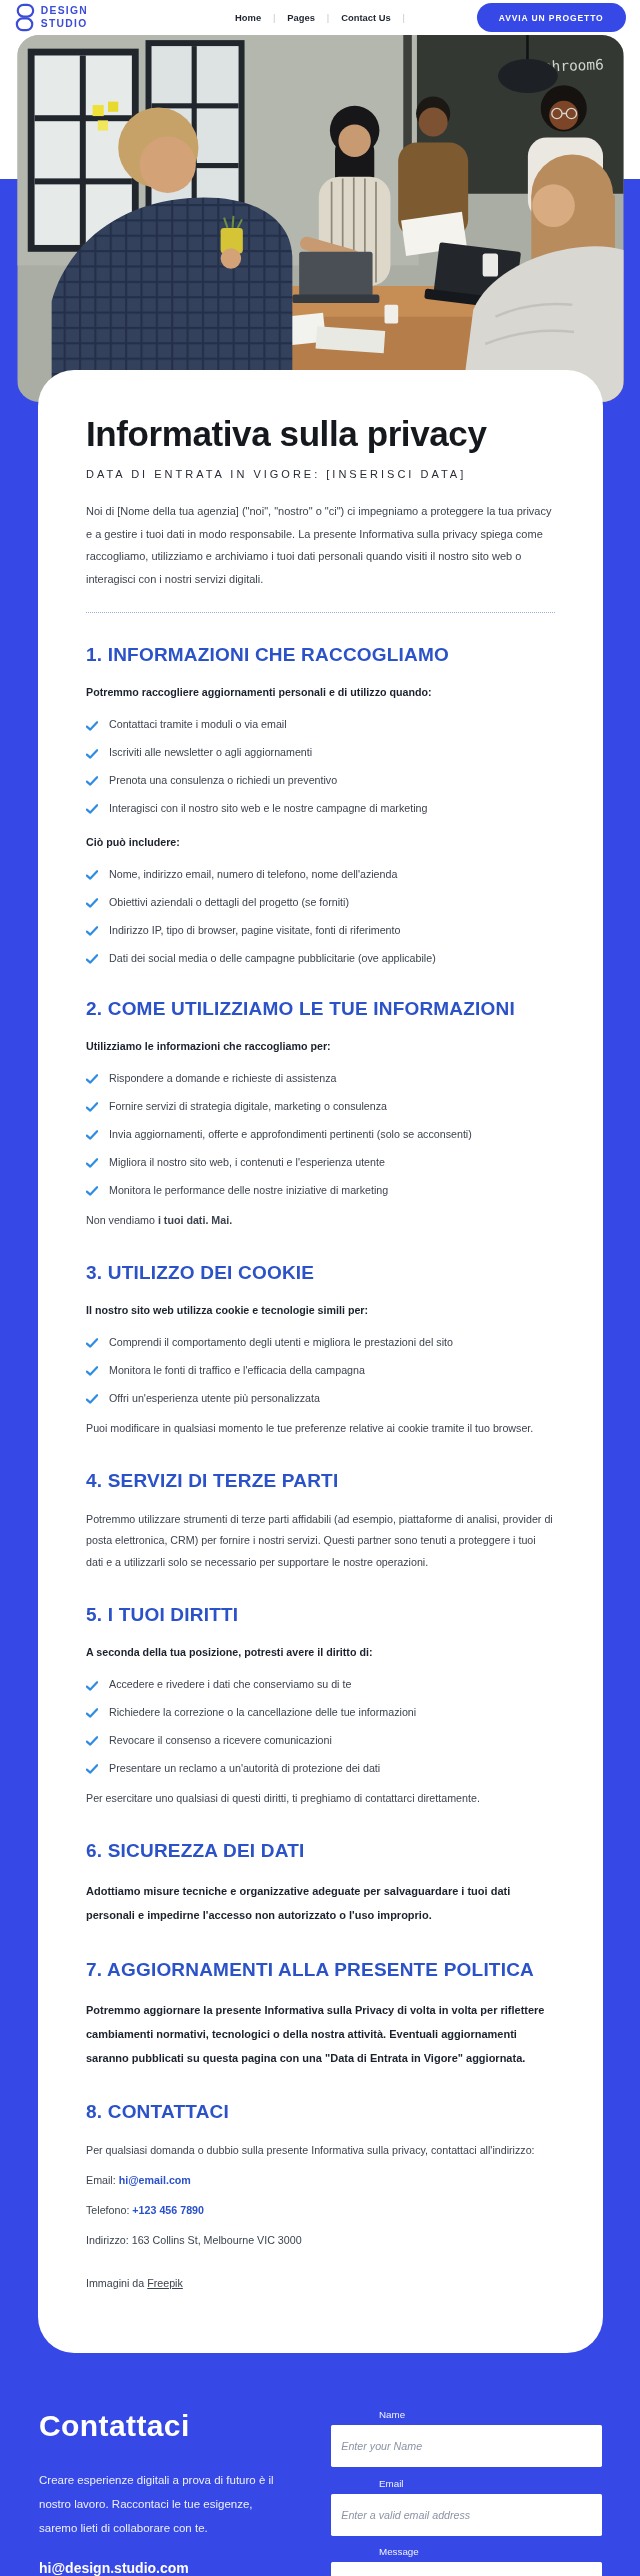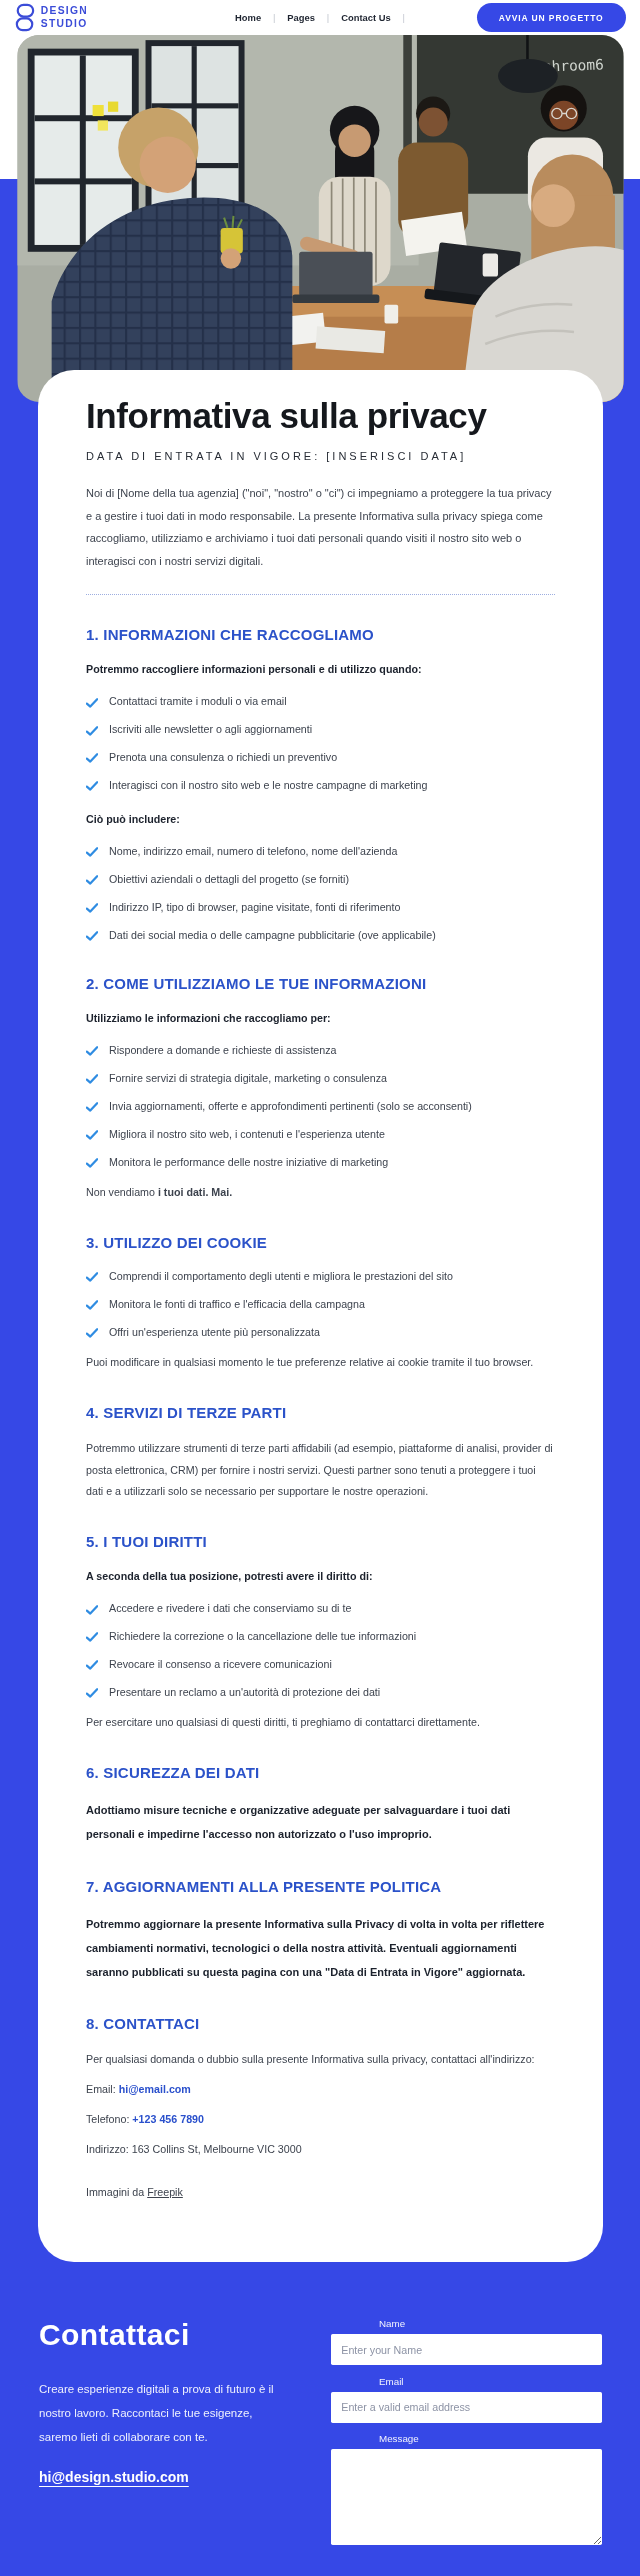--- a/index.html
+++ b/index.html
@@ -37,29 +37,29 @@
   .hero-img svg { display:block; }
 
   
   .blue-sec { background:#3648e6; padding-bottom: 56px; }
 
   
   .card {
     position: relative; z-index: 2;
     background:#fff; border-radius: 36px;
     margin: -32px 38px 0 38px;
-    padding: 26px 48px 50px 48px;
+    padding: 44px 48px 50px 48px;
   }
   .p-title { font-size:35px; font-weight:bold; color:#15181d; letter-spacing:-0.4px; margin-bottom:13.7px; }
   .p-sub   { font-size:11px; font-weight:500; color:#272c35; letter-spacing:3px; margin-bottom:20.5px; }
   .p-intro { font-size:11px; line-height:2.05; color:#3d434e; margin-bottom:22px; }
   .divider { border-bottom: 1.7px dotted #9daee0; margin: 3.4px 0 6.8px 0; }
 
   .psec { margin-top: 31px; }
-  .sec-h { font-size:15px; font-weight:bold; color:#2b52c9; letter-spacing:0.2px; margin-bottom:17px; }
+  .sec-h { font-size:19px; font-weight:bold; color:#2b52c9; letter-spacing:0.2px; margin-bottom:17px; }
   .lead  { font-size:10.7px; font-weight:bold; color:#1c222d; margin:15.4px 0 13.7px 0; line-height:1.8; }
   .para  { font-size:10.7px; color:#3d434e; line-height:2.0; margin:8.5px 0; }
   .para.pb { font-weight:bold; color:#1c222d; font-size:11px; line-height:2.2; }
   .chk { display:flex; align-items:flex-start; gap:11px; margin:10.3px 0; }
   .chk-ic { flex:0 0 auto; padding-top:2.6px; }
   .chk-t { font-size:10.7px; color:#3d434e; line-height:1.6; }
   .linkline .lnk.blue { color:#2a50cc; font-weight:bold; }
   .linkline .lnk.dark { color:#3d434e; text-decoration:underline;text-align:right; }
   .credit { margin-top:22px; }
 
@@ -69,21 +69,21 @@
   .c-h { font-size:30px; font-weight:bold; letter-spacing:0.4px; margin-bottom:20.5px; }
   .c-body { font-size:11.5px; line-height:2.1; color:#eef0fd; margin-bottom:19px;margin-top:25px; }
   .c-mail { font-size:14px; font-weight:bold; color:#fff; text-decoration:underline; text-underline-offset:4.3px; }
   .c-form { flex:1; }
   .f-label { display:block; font-size:9.8px; color:#f2f3fe; margin:10.3px 0 5.1px 0;padding-left:48px; }
   .f-label:first-child { margin-top:0; }
   .f-input, .f-area {
     width:100%; background:#fff; border:none; border-radius:1.7px;
     font-family:inherit; font-size:10.7px; color:#2a2f3a; padding:8.5px 10.3px;
   }
-  .f-input { height:31px; }
+  .f-input { height:42px;font-style:italic; }
   .f-input::placeholder, .f-area::placeholder { color:#8d93a5; }
   .f-area { height:96px; resize:vertical; }
 </style>
 </head>
 <body>
 
 <header class="header">
   <div class="logo">
     <span>
       <svg width="22" height="29" viewBox="0 0 24 32" fill="none" stroke="currentColor" stroke-width="2.4">
@@ -233,21 +233,21 @@
 
   <main class="card">
     <h1 class="p-title">Informativa sulla privacy</h1>
     <div class="p-sub">DATA DI ENTRATA IN VIGORE: [INSERISCI DATA]</div>
     <p class="p-intro">Noi di [Nome della tua agenzia] ("noi", "nostro" o "ci") ci impegniamo a proteggere la tua privacy e a gestire i tuoi dati in modo responsabile. La presente Informativa sulla privacy spiega come raccogliamo, utilizziamo e archiviamo i tuoi dati personali quando visiti il nostro sito web o interagisci con i nostri servizi digitali.</p>
     <div class="divider"></div>
     <div id="policy-sections">
     <section class="psec">
       <h3 class="sec-h">1. INFORMAZIONI CHE RACCOGLIAMO</h3>
       <div class="blocks">
-            <p class="lead">Potremmo raccogliere informazioni personali e di utilizzo quando:</p>
+            <p class="lead">Potremmo raccogliere aggiornamenti personali e di utilizzo quando:</p>
     <div class="chk">
       <span class="chk-ic">
         <svg width="12" height="10.3" viewBox="0 0 14 12" fill="none">
           <path d="M1 6.5 L5 10 L13 1.5" stroke="#2f8ce2" stroke-width="2.6" stroke-linecap="round" stroke-linejoin="round"></path>
         </svg>
       </span>
       <span class="chk-t">Contattaci tramite i moduli o via email</span>
     </div>
 
     <div class="chk">
@@ -363,20 +363,21 @@
       </span>
       <span class="chk-t">Monitora le performance delle nostre iniziative di marketing</span>
     </div>
   <p class="para"><span class="n">Non vendiamo </span><b class="b">i tuoi dati. Mai.</b></p>
           </div>
     </section>
 
     <section class="psec">
       <h3 class="sec-h">3. UTILIZZO DEI COOKIE</h3>
       <div class="blocks">
+            <p class="lead">Il nostro sito web utilizza cookie e tecnologie simili per:</p>
     <div class="chk">
       <span class="chk-ic">
         <svg width="12" height="10.3" viewBox="0 0 14 12" fill="none">
           <path d="M1 6.5 L5 10 L13 1.5" stroke="#2f8ce2" stroke-width="2.6" stroke-linecap="round" stroke-linejoin="round"></path>
         </svg>
       </span>
       <span class="chk-t">Comprendi il comportamento degli utenti e migliora le prestazioni del sito</span>
     </div>
 
     <div class="chk">

